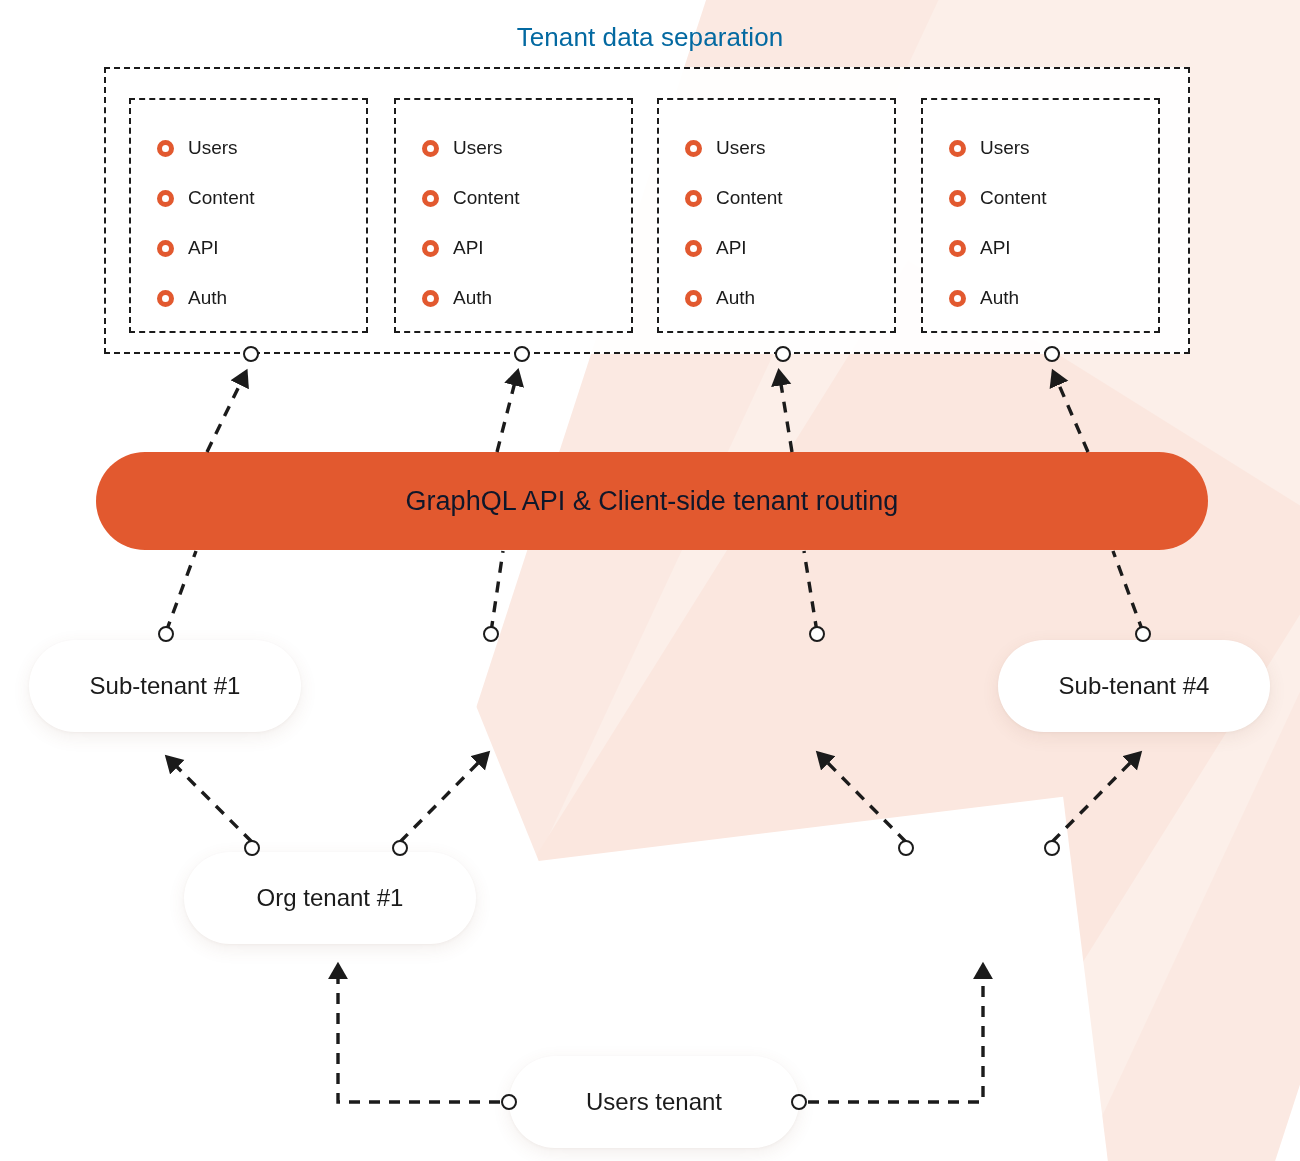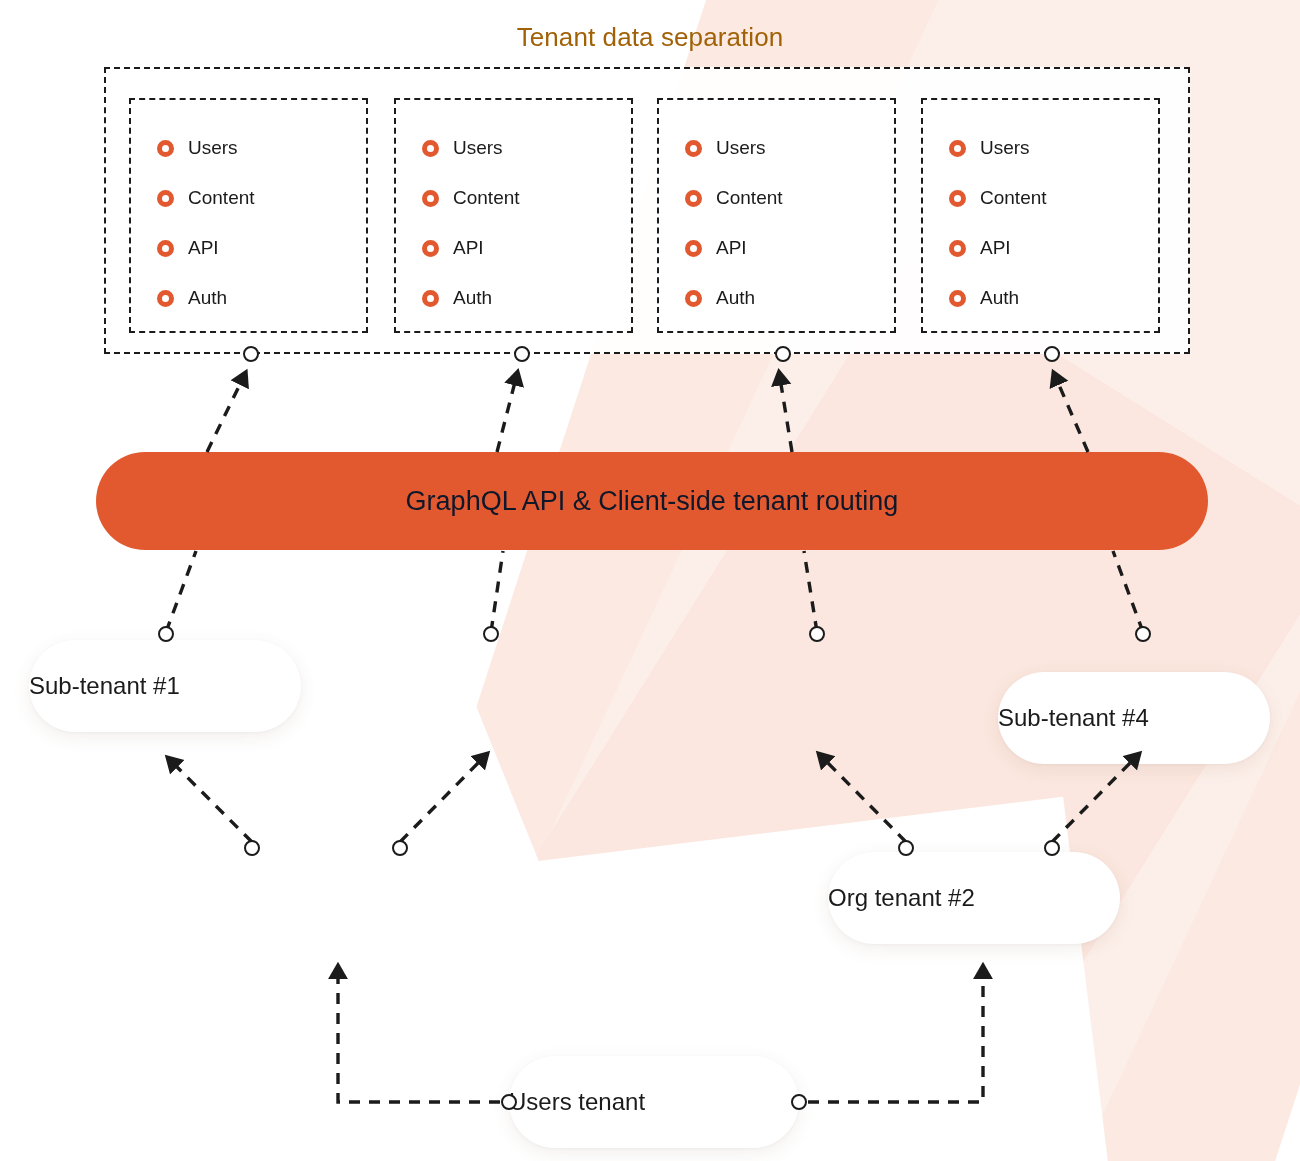--- a/index.html
+++ b/index.html
@@ -75,21 +75,21 @@
     border-radius: 50% 50% 0 0 / 40% 40% 0 0;
   }
 
   
   .diagram-title {
     position: absolute;
     left: 0; right: 0;
     top: 22px;
     text-align: center;
     font-size: 26px;
-    color: #a16207;
+    color: #0369a1;
     letter-spacing: 0.1px;
   }
 
   
   .sep-group {
     position: absolute;
     left: 104px;
     top: 67px;
     width: 1086px;
     height: 287px;
@@ -152,29 +152,30 @@
   }
 
   
   .pill {
     position: absolute;
     background: #ffffff;
     border-radius: 46px;
     box-shadow: 0 5px 18px rgba(120,80,60,0.09), 0 1px 3px rgba(120,80,60,0.05);
     display: flex;
     align-items: center;
+    justify-content: center;
     font-size: 24px;
     color: #1b1b1b;
     box-sizing: border-box;
   }
   .pill.sub { width: 272px; height: 92px; top: 640px; }
   .pill.sub.s0 { left: 29px; }
   .pill.sub.s1 { left: 352px; }
   .pill.sub.s2 { left: 675px; }
-  .pill.sub.s3 { left: 998px; margin-top: 32px; }
+  .pill.sub.s3 { left: 998px; }
 
   .pill.org { width: 292px; height: 92px; top: 852px; }
   .pill.org.o0 { left: 184px; }
   .pill.org.o1 { left: 828px; }
 
   .pill.root { width: 290px; height: 92px; top: 1056px; left: 509px; }
 
   
   .dot {
     position: absolute;
@@ -347,22 +348,22 @@
   </div>
   <div class="pill sub s3">
     <span>Sub-tenant #4</span>
   </div>
 
   <div class="dot" style="left:158px; top:626px;"></div>
   <div class="dot" style="left:483px; top:626px;"></div>
   <div class="dot" style="left:809px; top:626px;"></div>
   <div class="dot" style="left:1135px; top:626px;"></div>
 
-  <div class="pill org o1">
-    <span>Org tenant #2</span>
+  <div class="pill org o0">
+    <span>Org tenant #1</span>
   </div>
 
   <div class="dot" style="left:244px; top:840px;"></div>
   <div class="dot" style="left:392px; top:840px;"></div>
   <div class="dot" style="left:898px; top:840px;"></div>
   <div class="dot" style="left:1044px; top:840px;"></div>
 
   <div class="pill root">
     <span>Users tenant</span>
   </div>

